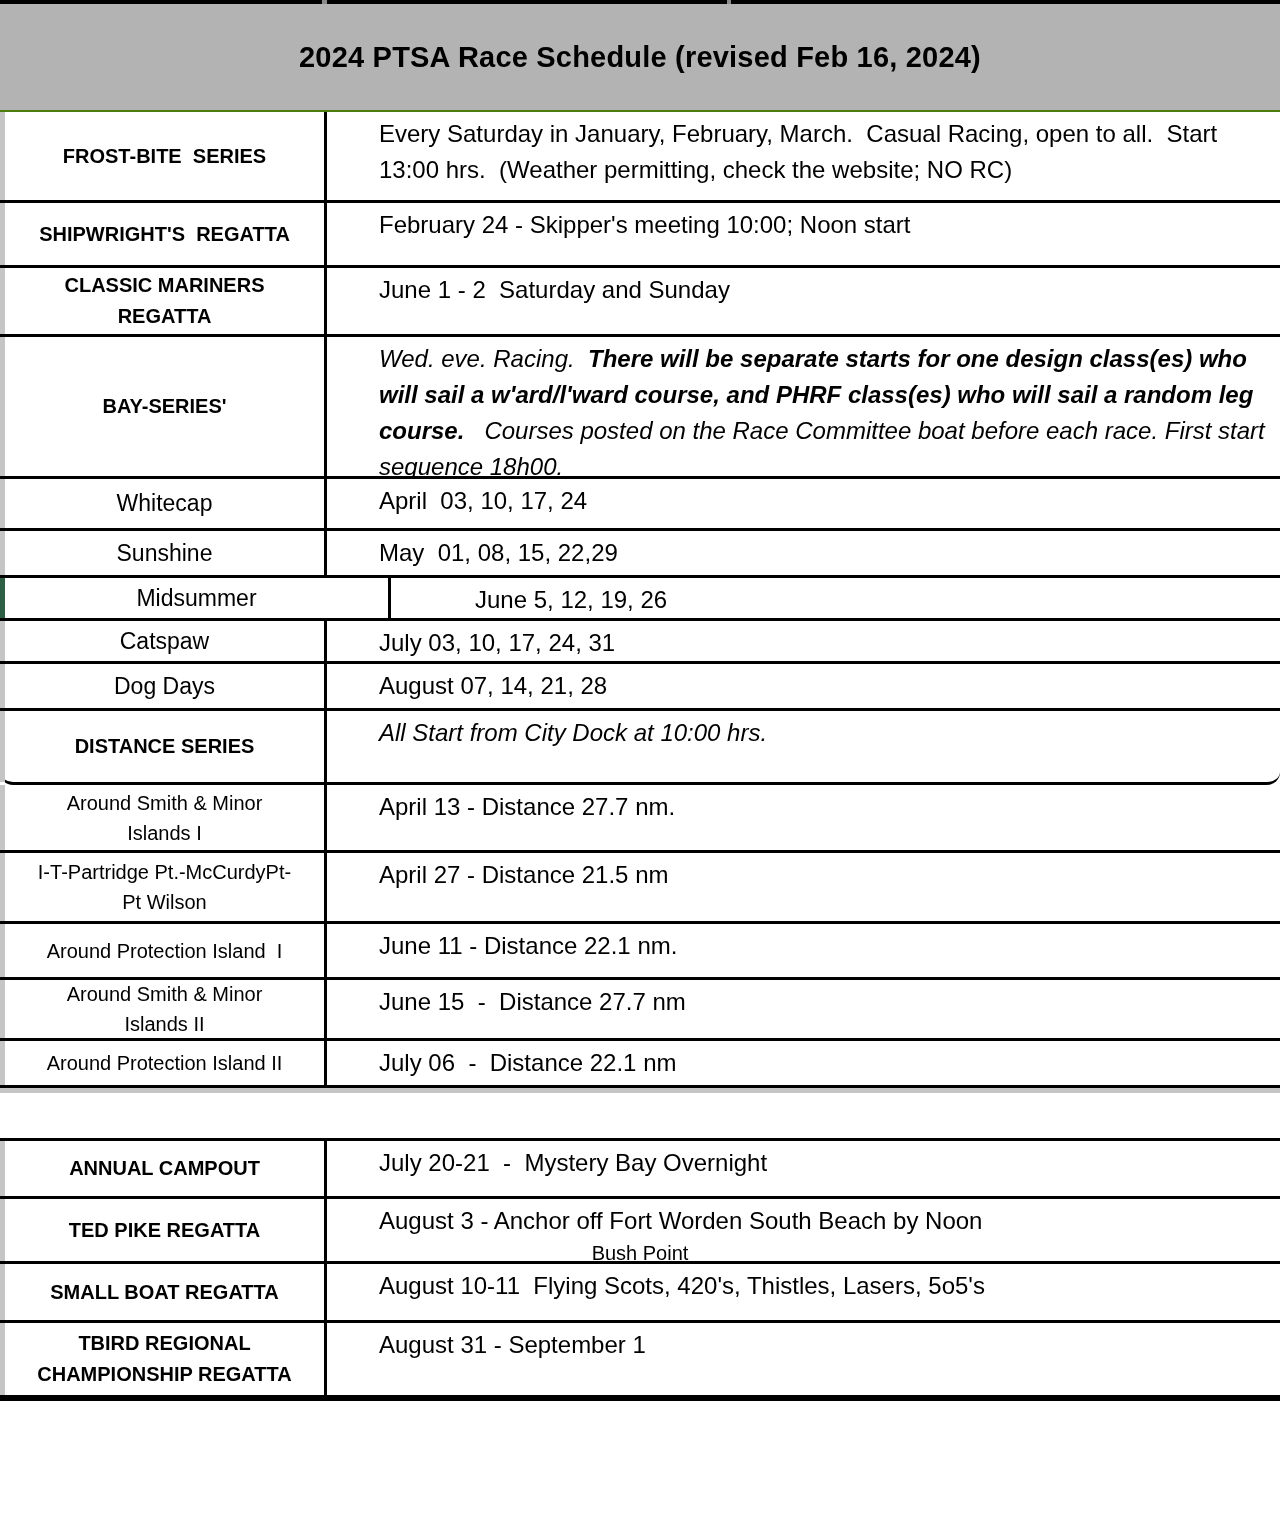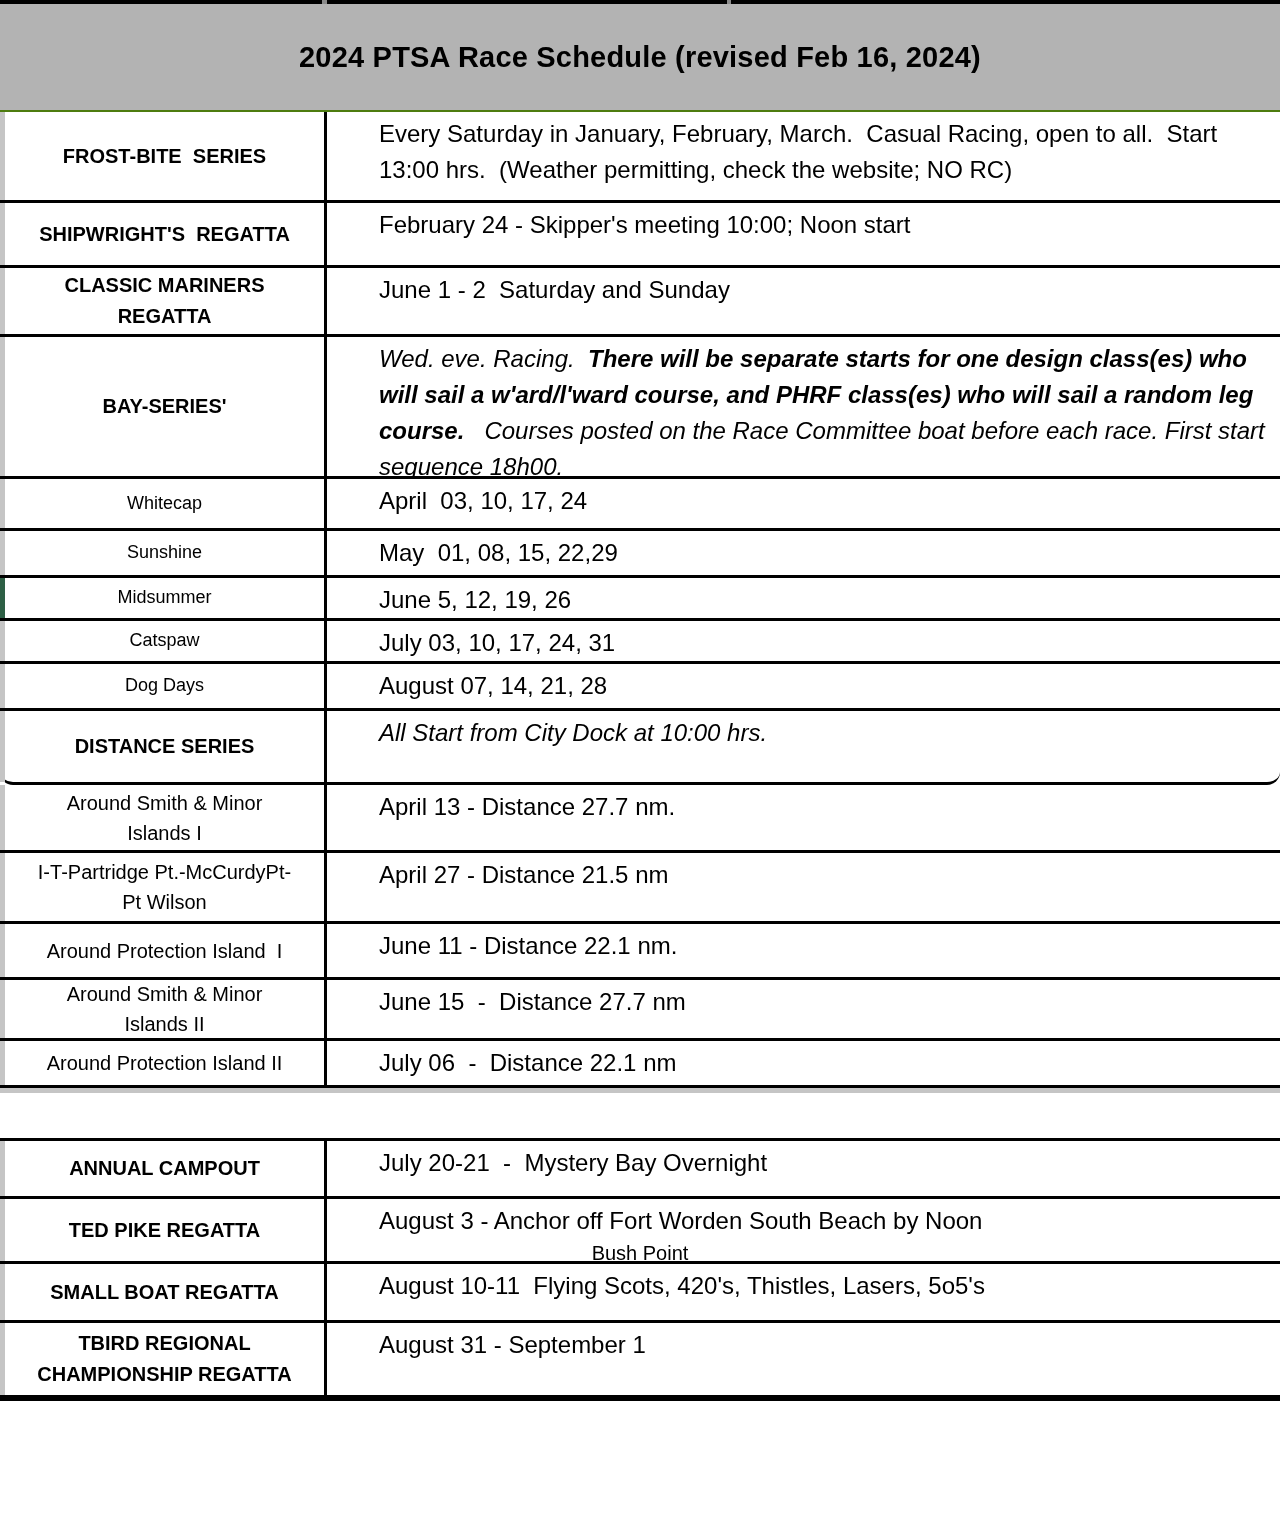--- a/index.html
+++ b/index.html
@@ -43,21 +43,21 @@
   .divider { flex:0 0 3px; background:#000; }
   .details-cell {
     flex:1 1 auto;
     display:flex; align-items:flex-start;
     padding:4px 14px 4px 52px; box-sizing:border-box;
     overflow:hidden;
   }
   .details-text { font-size:24px; line-height:1.5; white-space:pre-wrap; }
 
   .name-bold     { font-size:20px; font-weight:bold; line-height:1.55; white-space:pre-wrap; }
-  .name-plain-lg { font-size:18px; font-weight:normal; line-height:1.4; white-space:pre-wrap; }
+  .name-plain-lg { font-size:23px; font-weight:normal; line-height:1.4; white-space:pre-wrap; }
   .name-plain-sm { font-size:20px; font-weight:normal; line-height:1.5; white-space:pre-wrap; }
 
   .seg-b { font-weight:bold; }
   .seg-i { font-style:italic; }
 </style>
 </head>
 <body>
 
 <div class="sheet">
 
@@ -125,21 +125,21 @@
       <div class="row" style="height: 44px;">
         <div class="strip"></div>
         <div class="name-cell">
           <div class="name-plain-lg">Sunshine</div>
         </div>
         <div class="divider"></div>
         <div class="details-cell">
           <div class="details-text"><span class="">May  01, 08, 15, 22,29</span></div>
         </div>
       </div>
-      <div class="row accent" style="height: 40px;">
+      <div class="row accent" style="height: 40px; gap: 32px;">
         <div class="strip"></div>
         <div class="name-cell">
           <div class="name-plain-lg">Midsummer</div>
         </div>
         <div class="divider"></div>
         <div class="details-cell">
           <div class="details-text"><span class="">June 5, 12, 19, 26</span></div>
         </div>
       </div>
       <div class="row" style="height: 40px;">

